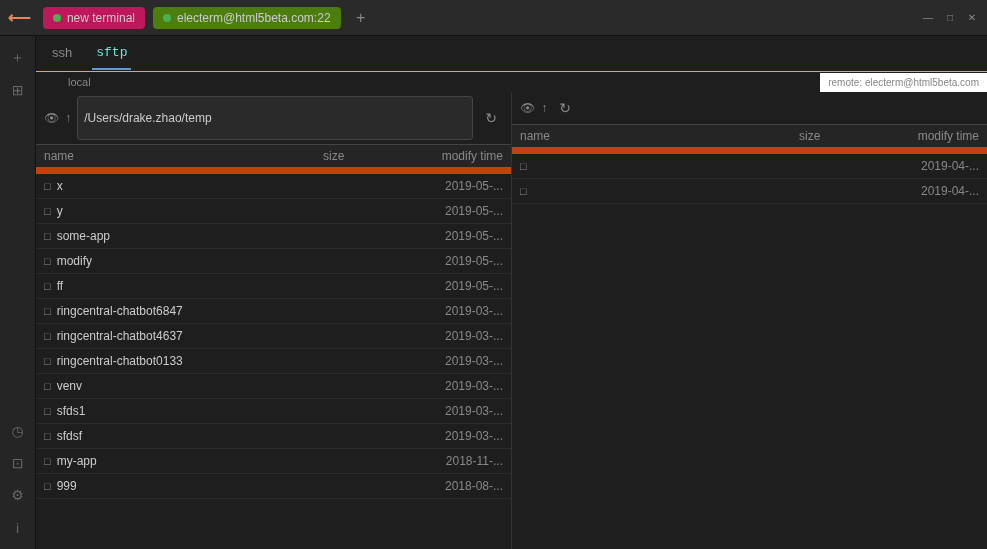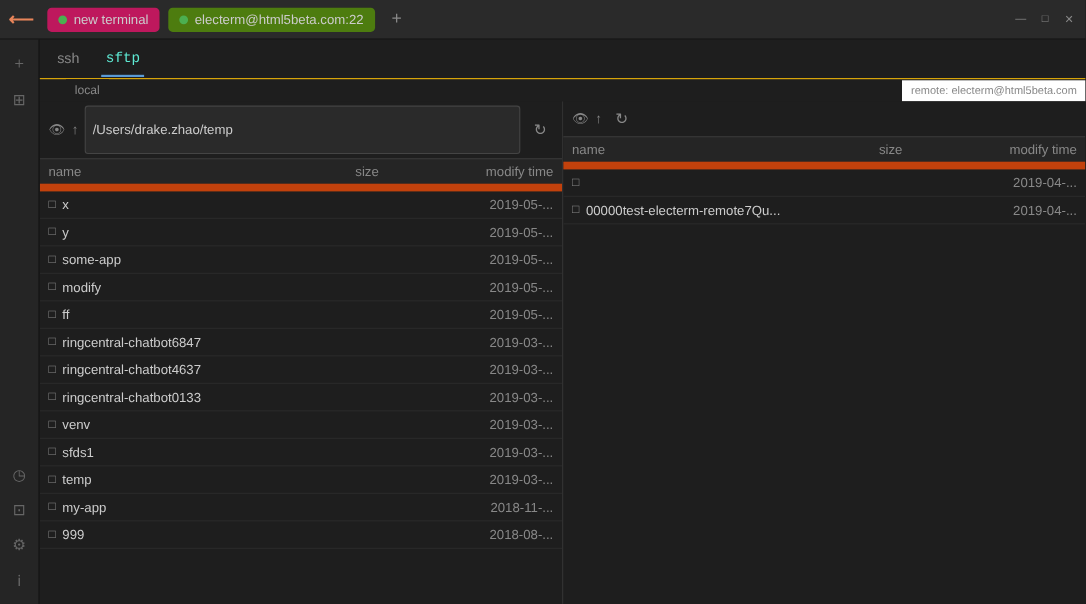--- a/index.html
+++ b/index.html
@@ -409,21 +409,21 @@
             <div class="file-name">
                 <span class="folder-icon">□</span>
                 <span>sfds1</span>
               </div>
             <div class="file-size"></div>
             <div class="file-time">2019-03-...</div>
           </div>
           <div class="table-row">
             <div class="file-name">
                 <span class="folder-icon">□</span>
-                <span>temp</span>
+                <span>sfdsf</span>
               </div>
             <div class="file-size"></div>
             <div class="file-time">2019-03-...</div>
           </div>
           <div class="table-row">
             <div class="file-name">
                 <span class="folder-icon">□</span>
                 <span>my-app</span>
               </div>
             <div class="file-size"></div>
@@ -458,21 +458,20 @@
           <div class="table-row">
             <div class="file-name">
                 <span class="folder-icon">□</span>
               </div>
             <div class="file-size"></div>
             <div class="file-time">2019-04-...</div>
           </div>
           <div class="table-row">
             <div class="file-name">
                 <span class="folder-icon">□</span>
-                <span>00000test-electerm-remote7Qu...</span>
               </div>
             <div class="file-size"></div>
             <div class="file-time">2019-04-...</div>
           </div>
         </div>
       </div>
 
     </div>
   </div>
 </div>

